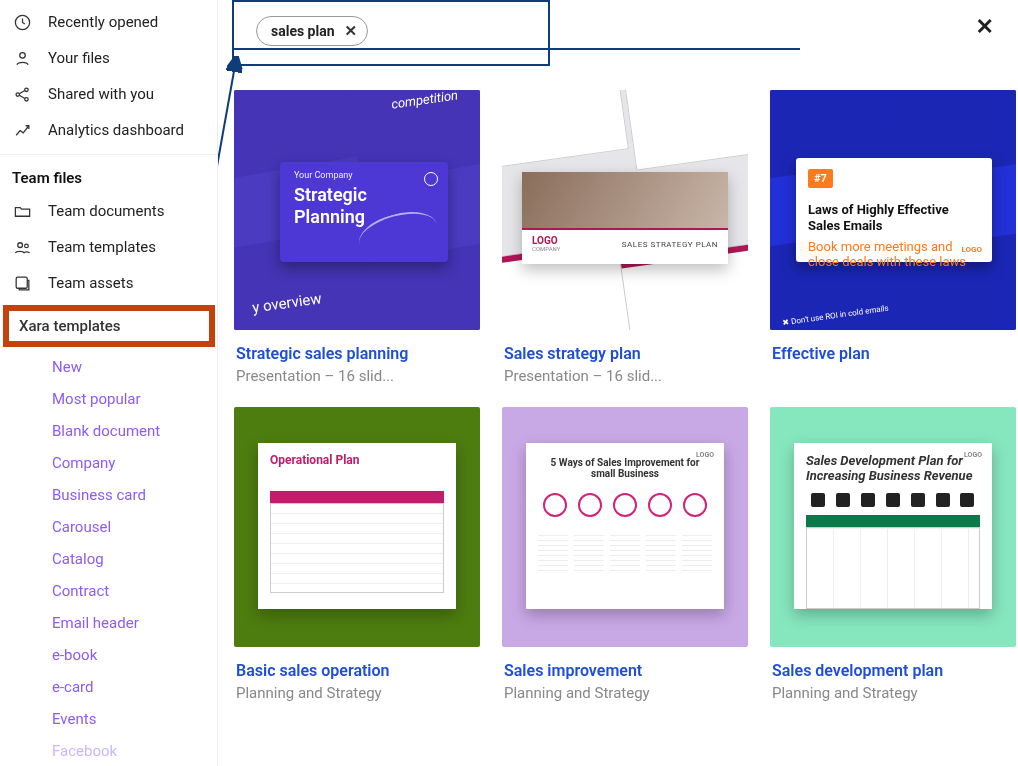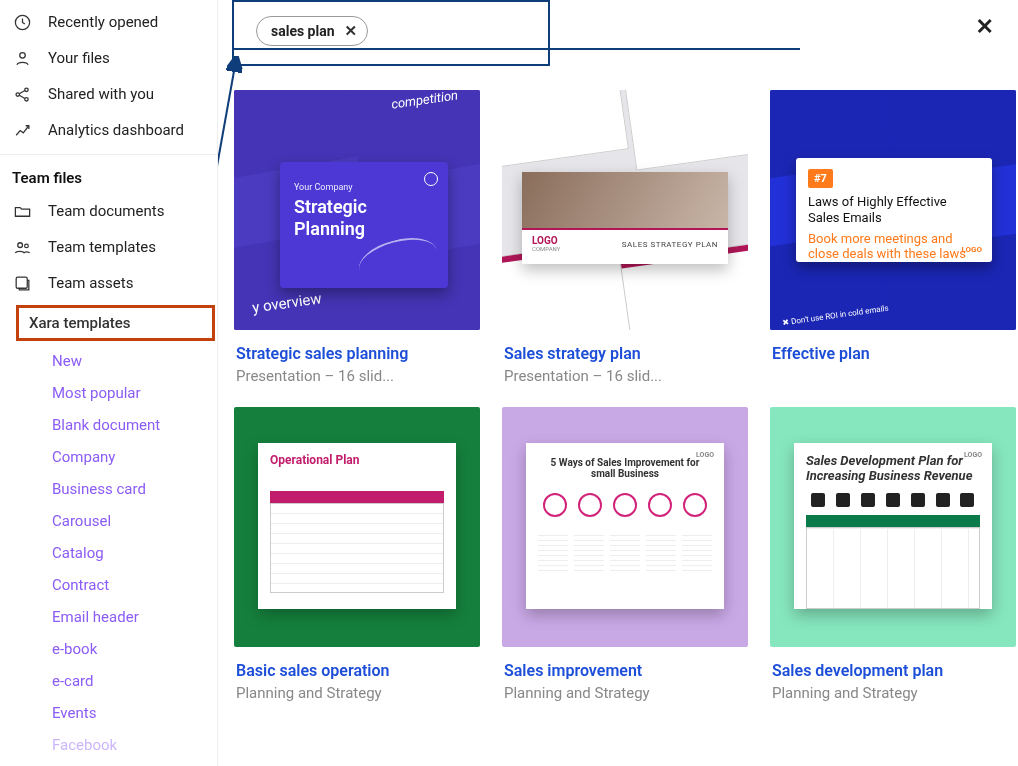--- a/index.html
+++ b/index.html
@@ -35,22 +35,22 @@
   }
   .sb-item .icon { width: 20px; height: 20px; display: inline-flex; align-items:center; justify-content:center; color:#333; }
   .sb-item .icon svg { width: 19px; height:19px; stroke:#333; fill:none; stroke-width:1.6; }
   .sb-section { padding: 8px 12px 6px; font-weight:600; color:#111; }
   .sb-sub {
     padding: 7px 12px 7px 52px;
     cursor: pointer;
     color: #8b5cf6;
   }
   .sb-highlight {
-    border: 3px solid #c2410c;
-    margin: 4px 2px 4px 16px;
+    border: 6px solid #c2410c;
+    margin: 4px 2px 4px 3px;
     padding: 6px 10px;
     font-weight: 500;
   }
   .sb-divider { height:1px; background:#eee; margin:6px 0; }
 
   
   .main {
     flex: 1;
     position: relative;
     padding: 0 0 20px 14px;
@@ -138,22 +138,22 @@
 
   
   
   .t1 { background:#4b3bc0; }
   .t1 .tile { position:absolute; background:#4534b5; color:#fff; font-size:10px; padding:6px; }
   .t1 .tileA { left:-40px; top:-40px; width:160px; height:120px; transform:rotate(-10deg);}
   .t1 .tileB { right:-50px; top:-50px; width:180px; height:130px; transform:rotate(-10deg);}
   .t1 .tileC { left:-60px; bottom:-60px; width:220px; height:150px; transform:rotate(-10deg);}
   .t1 .tileD { right:-50px; bottom:-50px; width:160px; height:130px; transform:rotate(-10deg);}
   .t1 .center {
-    position:absolute; left:46px; top:72px; width:168px; height:126px;
-    background:#4d38d6; border-radius:4px; padding:20px 14px; color:#fff;
+    position:absolute; left:46px; top:72px; width:168px; height:100px;
+    background:#4d38d6; border-radius:4px; padding:8px 14px; color:#fff;
     box-shadow:0 6px 14px rgba(0,0,0,.35);
   }
   .t1 .center .yc{font-size:9px; opacity:.9;}
   .t1 .center .sp{font-size:18px; font-weight:600; line-height:1.2; margin-top:4px;}
   .t1 .center .logo{position:absolute; right:10px; top:10px; width:14px;height:14px;border:1.5px solid #fff;border-radius:50%;}
   .t1 .center .swirl{position:absolute; right:10px; bottom:8px; width:80px;height:40px; border-top:2px solid rgba(255,255,255,.6); border-radius:50% 50% 0 0; transform:rotate(-15deg);}
   .t1 .label1{position:absolute; right:22px; top:2px; color:#fff; font-size:13px; font-style:italic; transform:rotate(-8deg);}
   .t1 .label2{position:absolute; left:18px; bottom:18px; color:#fff; font-size:15px; transform:rotate(-8deg);}
 
   
@@ -174,26 +174,26 @@
   
   .t3 { background:#2230d8; }
   .t3 .slide{position:absolute; background:#1b26b5; transform:rotate(-8deg);}
   .t3 .sa{left:-30px;top:-40px;width:170px;height:120px;}
   .t3 .sb{right:-40px;top:-40px;width:170px;height:120px;}
   .t3 .sc{left:-50px;bottom:-50px;width:200px;height:140px;}
   .t3 .sd{right:-50px;bottom:-50px;width:180px;height:140px;}
   .t3 .wht{position:absolute;inset:auto;color:#fff;font-size:9px;}
   .t3 .center{position:absolute;left:26px;top:68px;width:196px;height:104px;background:#fff;border-radius:3px;box-shadow:0 6px 14px rgba(0,0,0,.35);padding:10px 12px;}
   .t3 .center .num{display:inline-block;background:#ff7a1a;color:#fff;font-weight:700;font-size:11px;padding:3px 6px;border-radius:2px;}
-  .t3 .center .h{font-weight:400;font-size:13px;line-height:1.25;margin-top:6px;color:#111;}
+  .t3 .center .h{font-weight:700;font-size:13px;line-height:1.25;margin-top:14px;color:#111;}
   .t3 .center .s{font-size:13px;color:#ff7a1a;margin-top:4px;}
   .t3 .center .lg{position:absolute;right:10px;bottom:8px;font-size:8px;font-weight:700;color:#ff7a1a;}
 
   
-  .t4{background:#15803d;}
+  .t4{background:#4d7c0f;}
   .t5{background:#c9a8e6;}
   .t6{background:#86e6bd;}
   .doc{
     position:absolute;left:24px;top:36px;width:198px;height:166px;background:#fff;
     box-shadow:0 6px 14px rgba(0,0,0,.25); padding:10px 12px; font-size:8px;color:#333;
   }
   .t4 .doc .ttl{color:#c21d6c;font-weight:700;font-size:12px;}
   .t4 .doc .tblhead{margin-top:24px;height:12px;background:#c21d6c;}
   .t4 .doc .rows{border:1px solid #ccc;height:90px;background:repeating-linear-gradient(#fff,#fff 9px,#eee 9px,#eee 10px);}
   .t5 .doc .ttl{font-weight:700;font-size:10px;text-align:center;margin-top:4px;}

